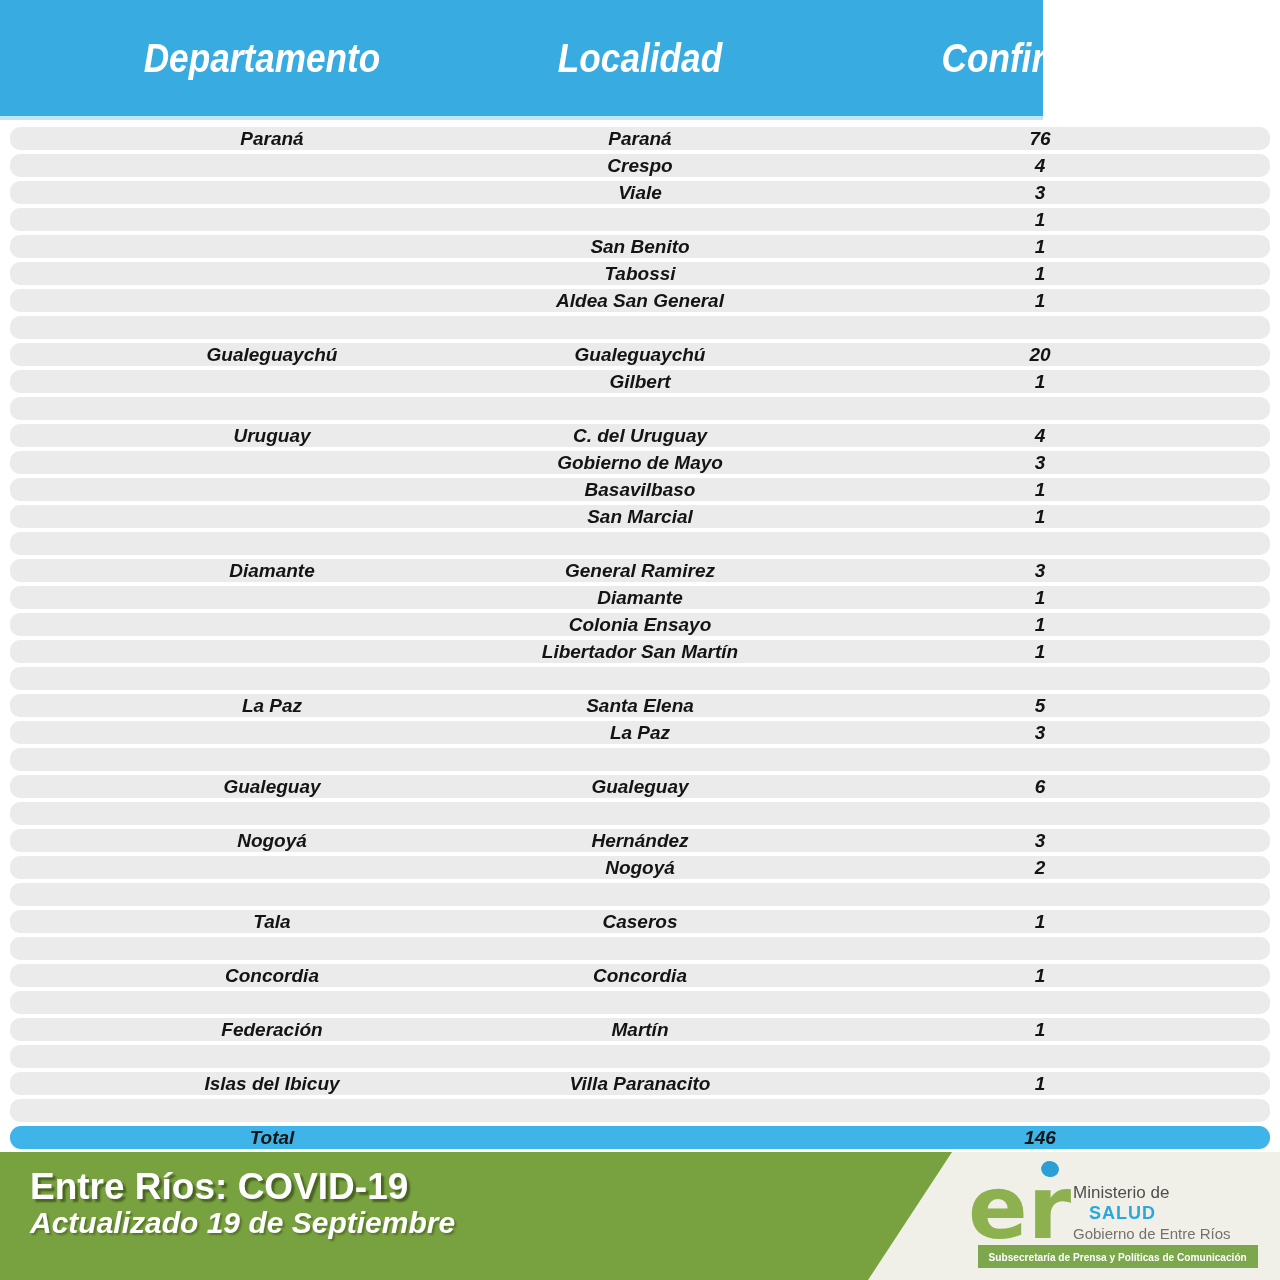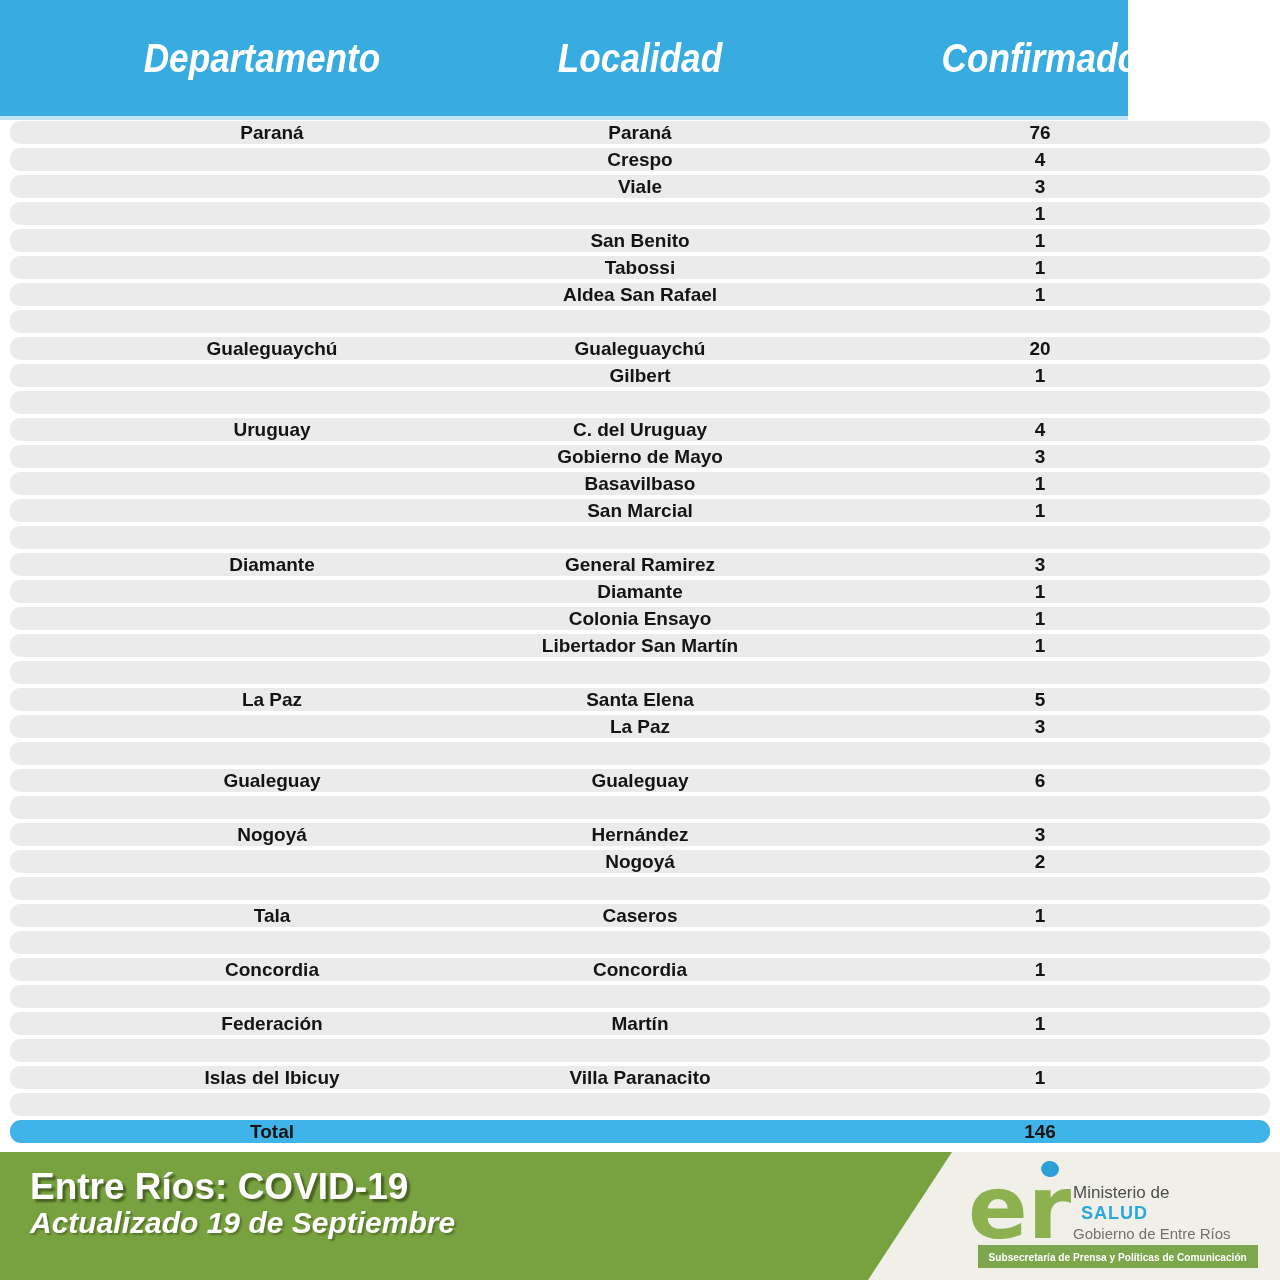--- a/index.html
+++ b/index.html
@@ -2,33 +2,33 @@
 <html style="--header-blue: #38ACE1; --total-blue: #3EB4E8; --row-gray: #EBEBEB; --footer-green: #78A23F; --banner-green: #7DA74D; --logo-green: #8CB14E; --droplet-blue: #2B9FD6; --salud-blue: #2AA8DE; --cream: #F0EFE8;"><head>
 <meta charset="utf-8">
 <style>
   html,body{margin:0;padding:0;}
   body{
     width:1280px;height:1280px;position:relative;background:#ffffff;
     font-family:"Liberation Sans","DejaVu Sans",sans-serif;overflow:hidden;
   }
   
   .header{
-    position:absolute;top:0;left:0;width:1128px;height:116px;
+    position:absolute;top:0;left:0;width:1043px;height:116px;
     background:var(--header-blue,#38ACE1);border-bottom:4px solid #c2e6f6;
   }
   .hcell{
     position:absolute;top:0;height:116px;display:flex;align-items:center;justify-content:center;
     color:#fff;font-size:40px;font-weight:bold;font-style:italic;transform:scaleX(0.88);
     white-space:nowrap;
   }
   .h1{left:0;width:524px;}
   .h2{left:460px;width:360px;}
   .h3{left:950px;width:200px;}
   
-  .tbody{position:absolute;top:121px;left:10px;width:1260px;}
+  .tbody{position:absolute;top:127px;left:10px;width:1260px;font-style:italic;}
   .row{
     position:relative;height:23px;margin-bottom:4px;
     background:var(--row-gray,#EBEBEB);border-radius:10px;
   }
   .row.total{background:var(--total-blue,#3EB4E8);border-radius:11px;}
   .cell{
     position:absolute;top:0;height:23px;line-height:23px;text-align:center;
     font-weight:bold;font-size:19px;color:#141414;white-space:nowrap;
   }
   .c1{left:0;width:524px;}
@@ -48,21 +48,21 @@
     position:absolute;left:30px;top:14px;font-size:37px;font-weight:bold;color:#fff;
     text-shadow:3px 3px 2px rgba(25,35,8,0.5);white-space:nowrap;
   }
   .f-sub{
     position:absolute;left:30px;top:54px;font-size:30px;font-weight:bold;font-style:italic;color:#fff;
     text-shadow:2px 2px 2px rgba(25,35,8,0.35);white-space:nowrap;
   }
   .logo{position:absolute;left:968px;top:6px;}
   .min-block{position:absolute;left:1073px;top:32px;line-height:1;}
   .min-1{font-size:17px;color:#4E4E4B;margin:0 0 3px 0;}
-  .min-2{font-size:18px;font-weight:bold;color:var(--salud-blue,#2AA8DE);letter-spacing:1px;margin:0 0 4px 8px;}
+  .min-2{font-size:18px;font-weight:bold;color:var(--salud-blue,#2AA8DE);letter-spacing:1px;margin:0 0 4px 16px;}
   .min-3{font-size:15px;color:#73736C;margin:0;}
   .banner{
     position:absolute;left:978px;top:93px;width:280px;height:23px;
     background:var(--banner-green,#7DA74D);display:flex;align-items:center;justify-content:center;
   }
   .banner span{
     font-size:11.5px;font-weight:bold;color:#fff;white-space:nowrap;
     transform:scaleX(0.88);
   }
 </style>
@@ -100,21 +100,21 @@
       <span class="cell c2">San Benito</span>
       <span class="cell c3">1</span>
     </div>
     <div class="row">
       <span class="cell c1"></span>
       <span class="cell c2">Tabossi</span>
       <span class="cell c3">1</span>
     </div>
     <div class="row">
       <span class="cell c1"></span>
-      <span class="cell c2">Aldea San Rafael</span>
+      <span class="cell c2">Aldea San General</span>
       <span class="cell c3">1</span>
     </div>
     <div class="row spacer"></div>
     <div class="row">
       <span class="cell c1">Gualeguaychú</span>
       <span class="cell c2">Gualeguaychú</span>
       <span class="cell c3">20</span>
     </div>
     <div class="row">
       <span class="cell c1"></span>

